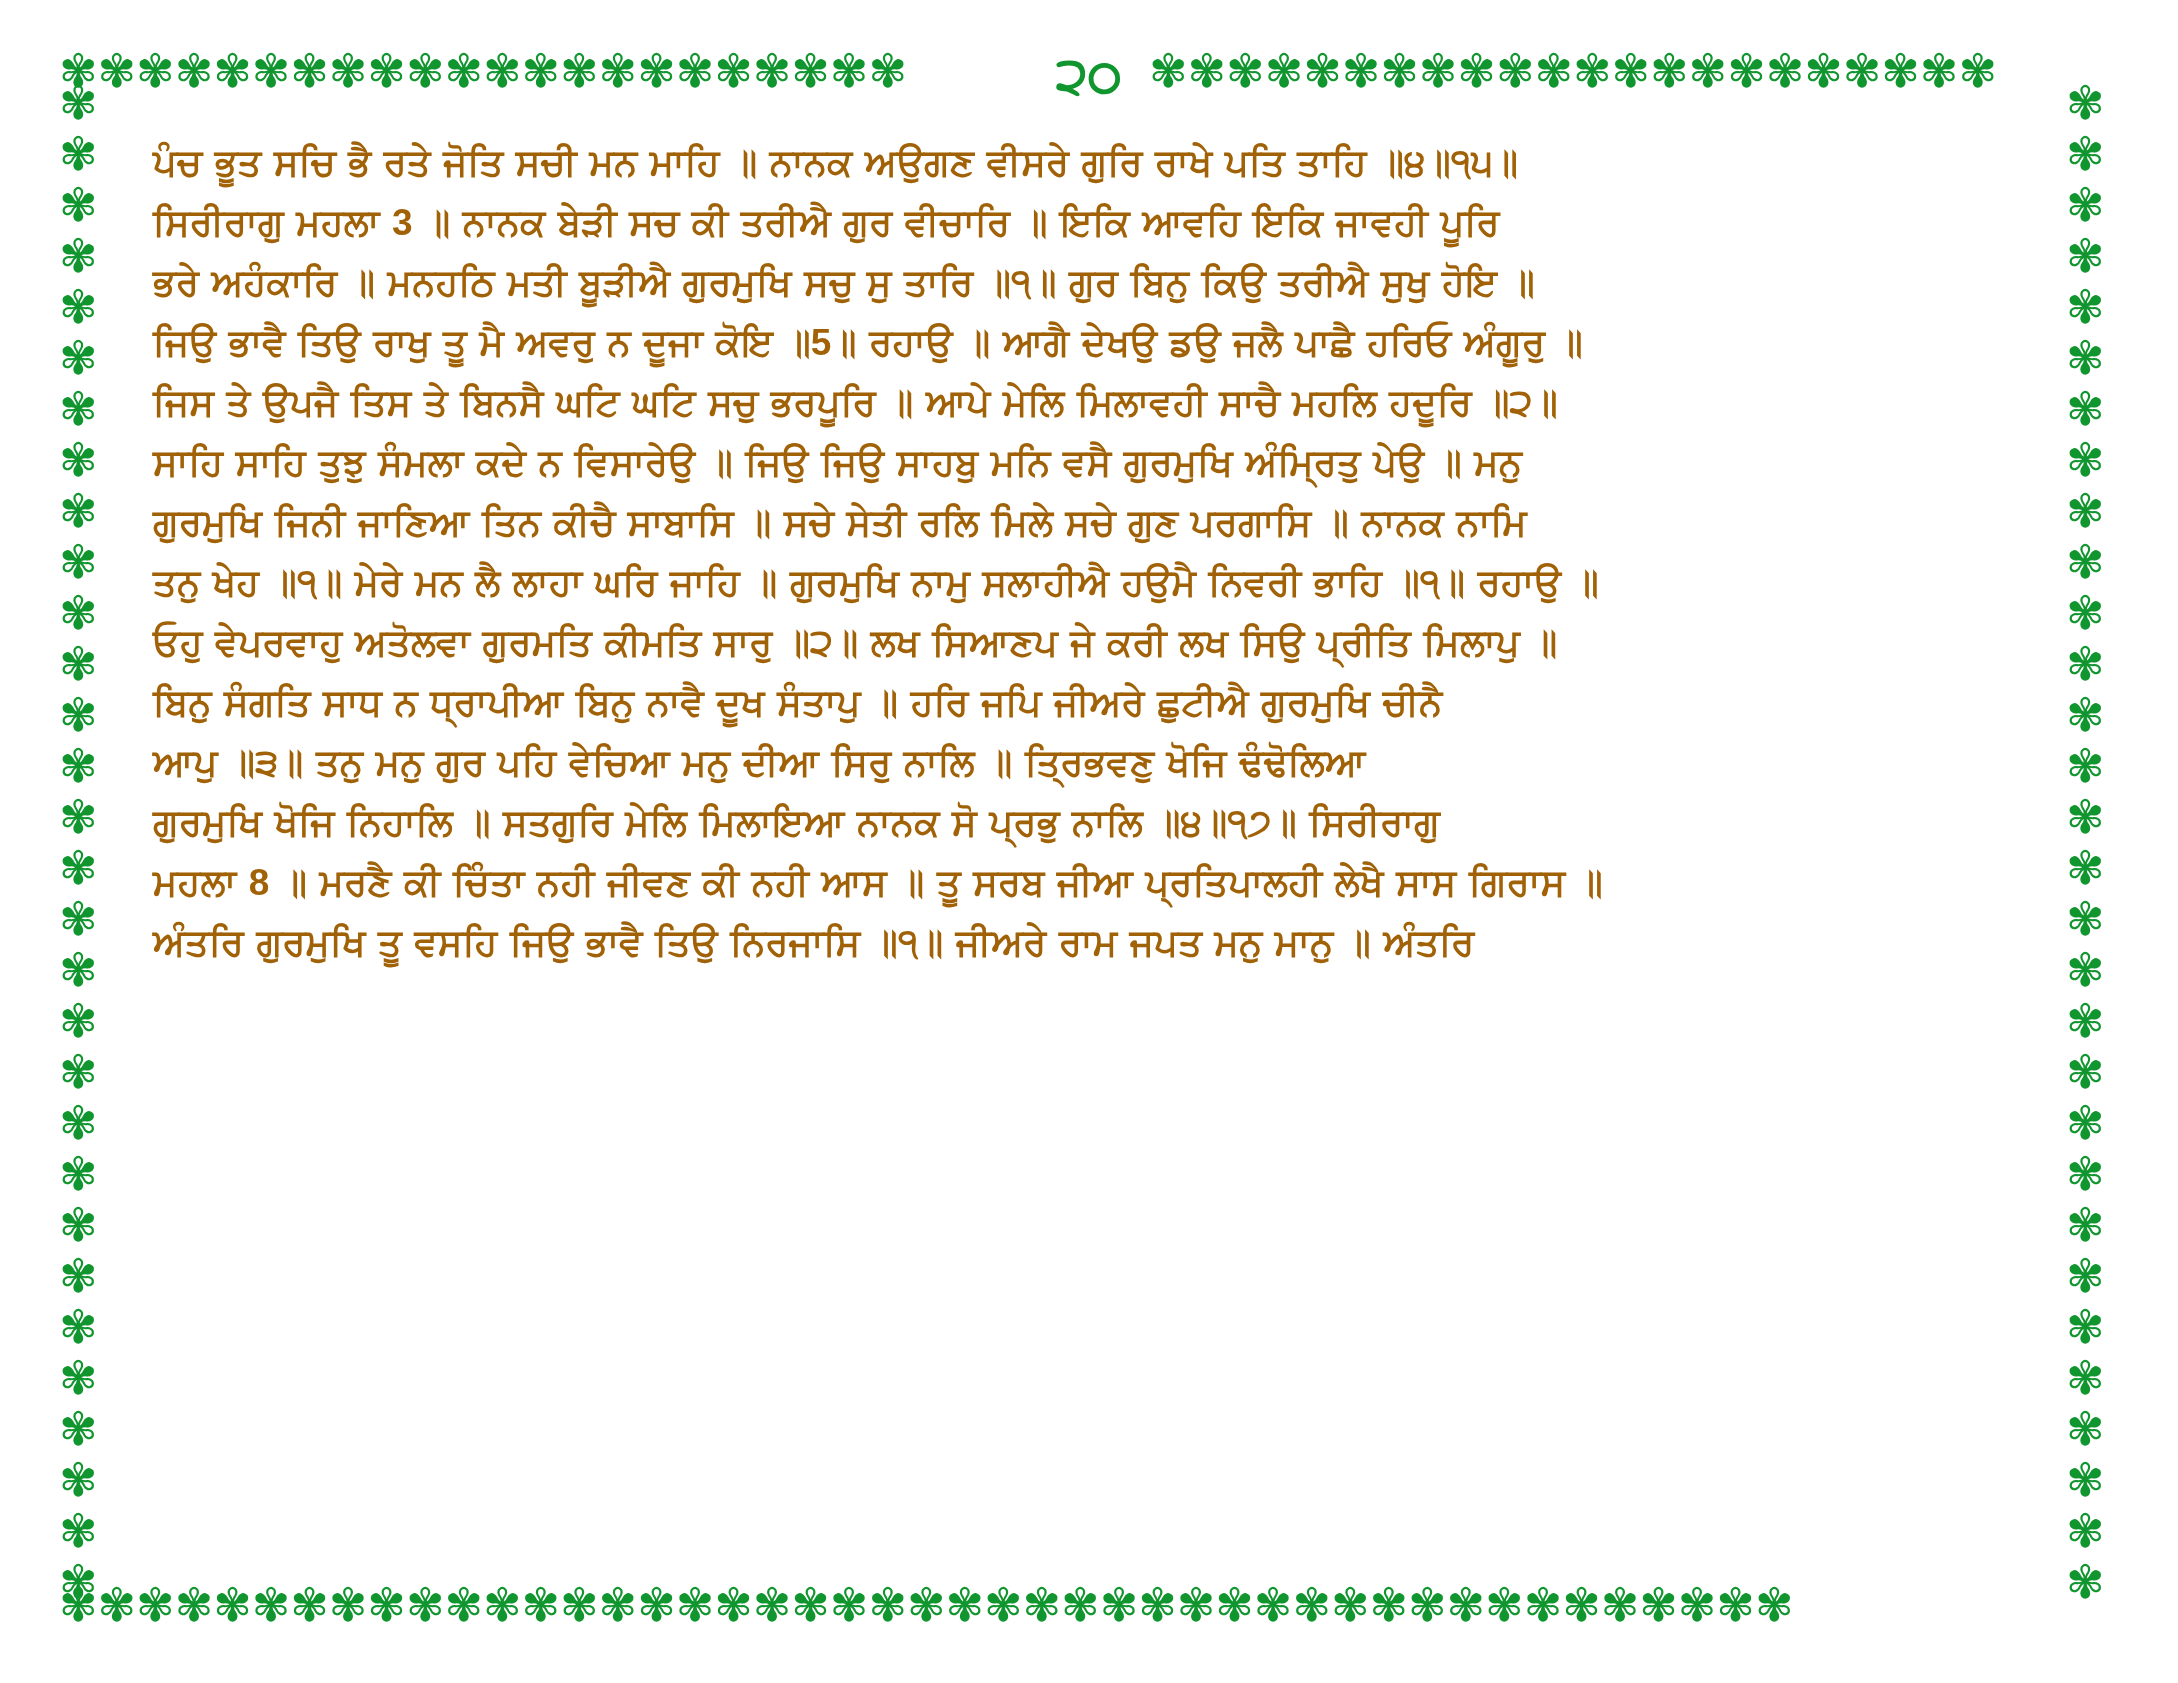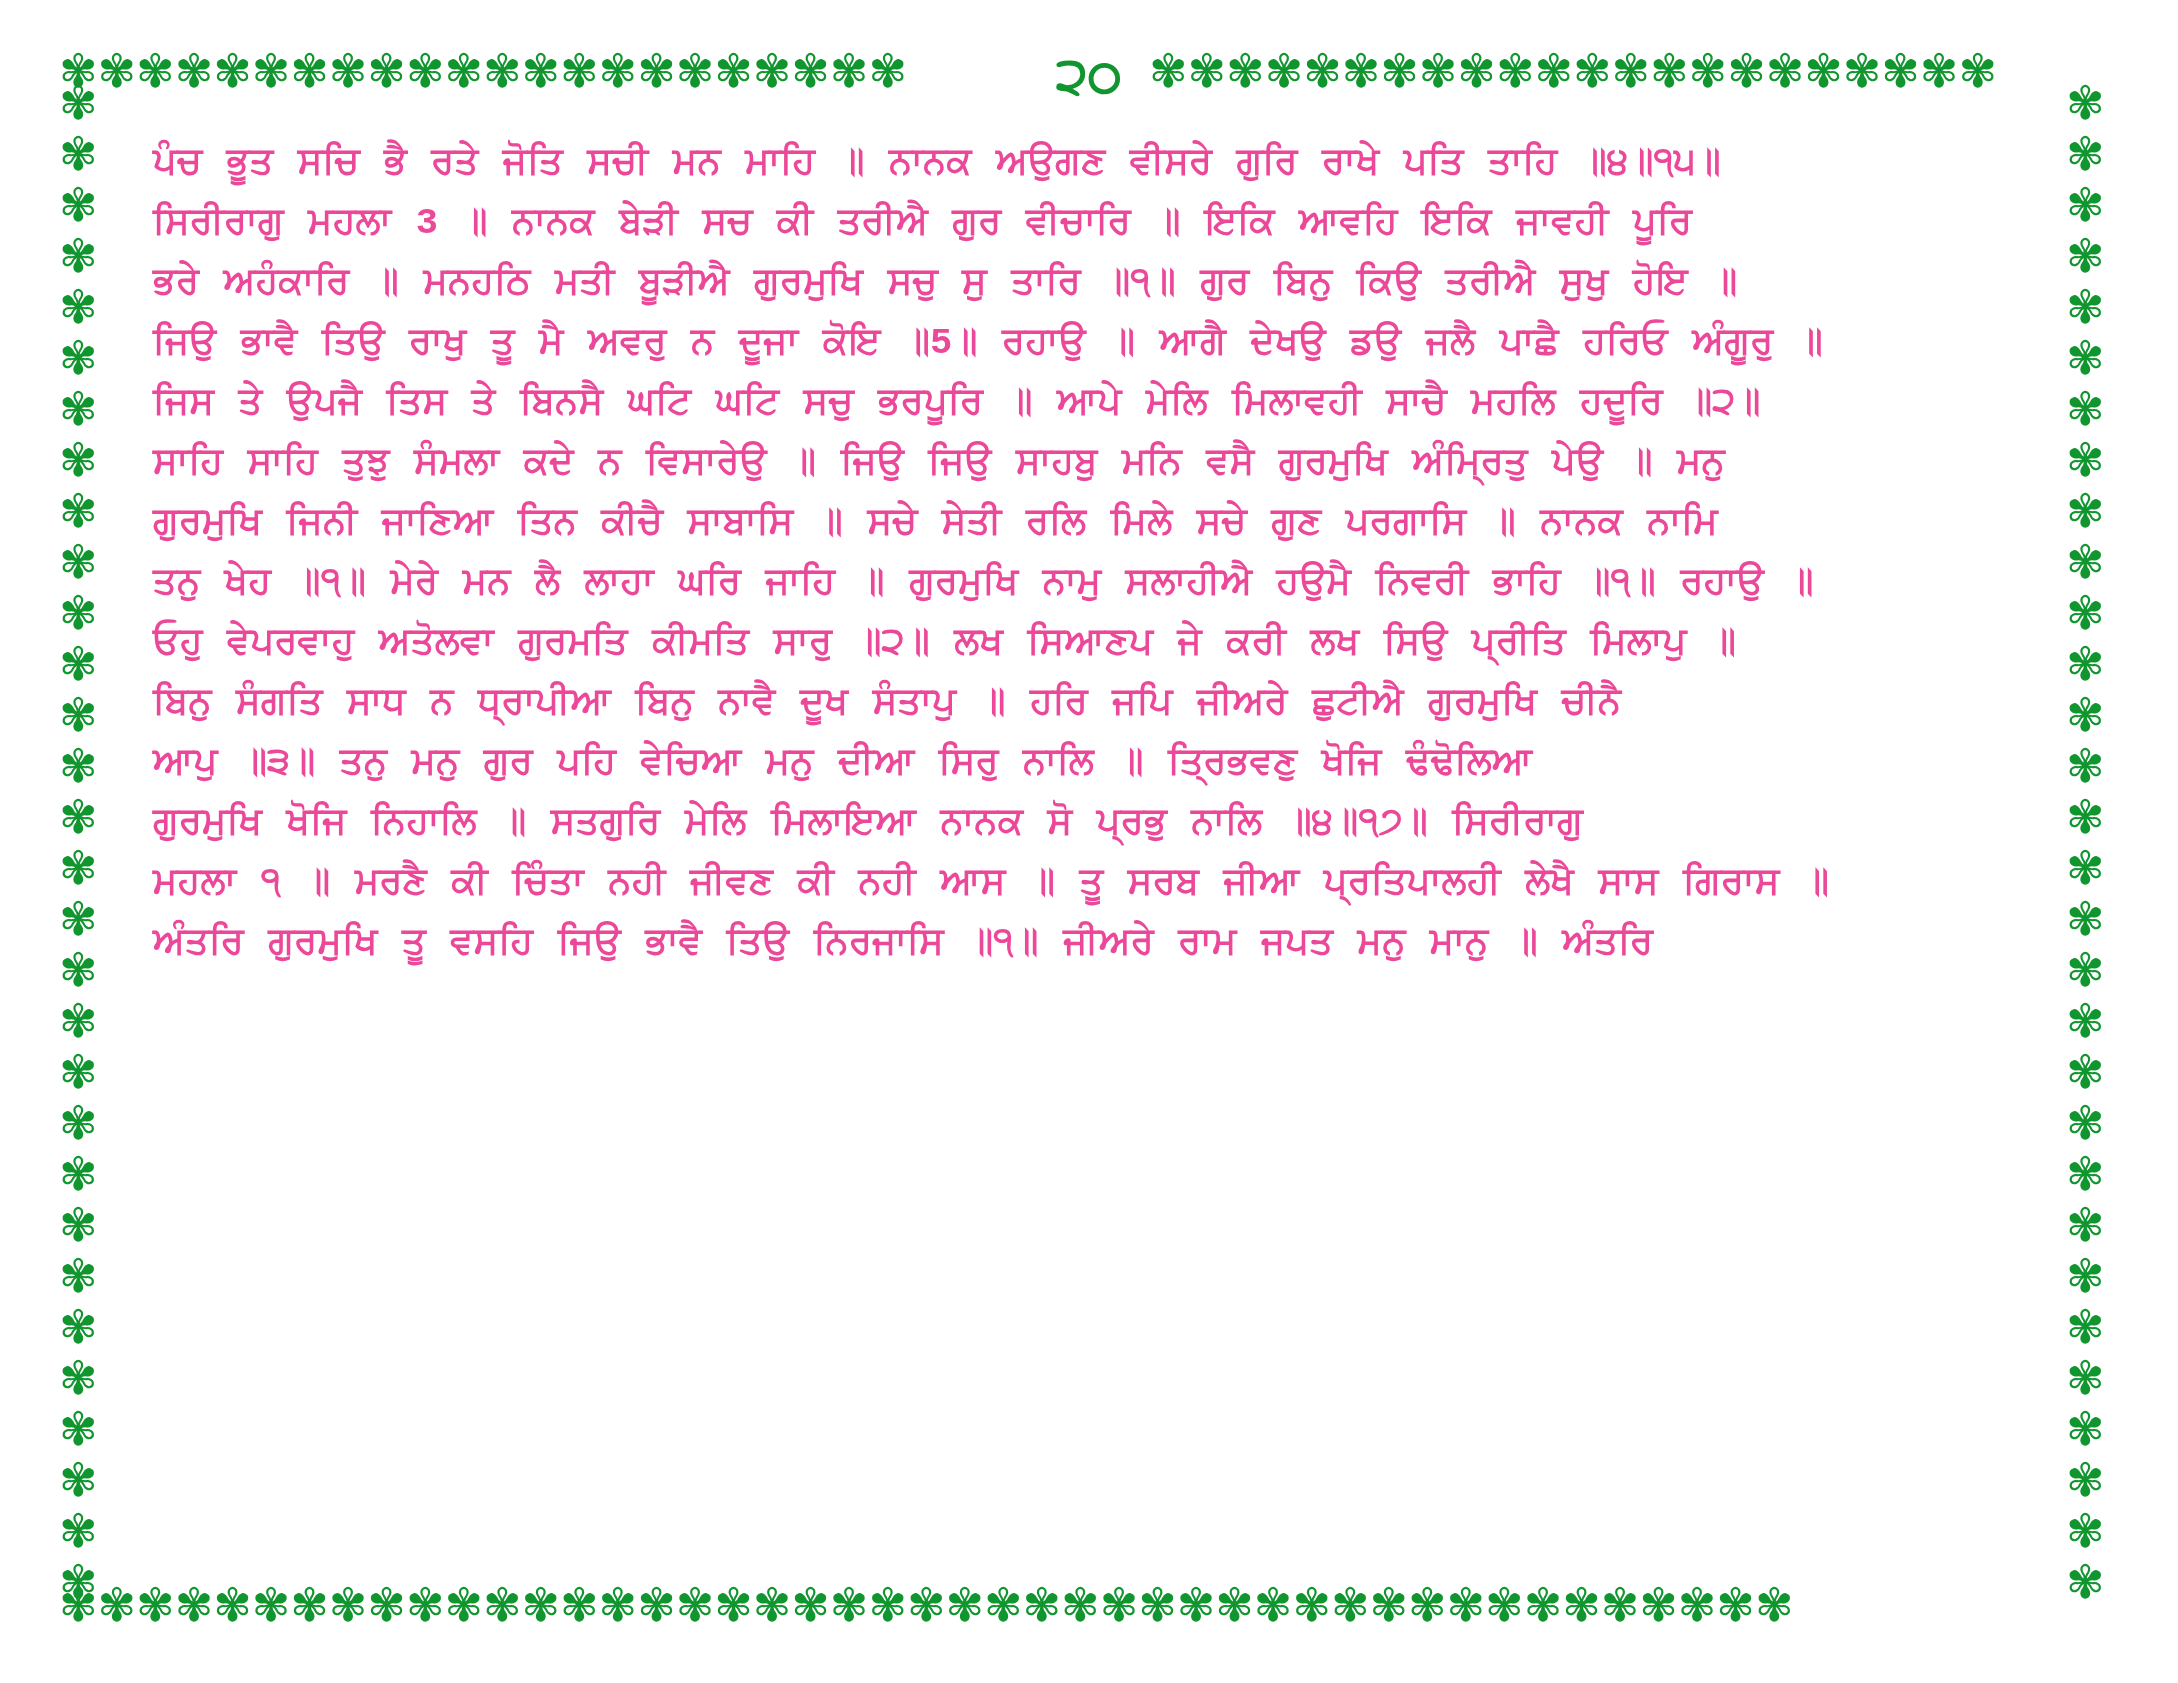--- a/index.html
+++ b/index.html
@@ -108,22 +108,22 @@
     bottom: 117px;
     background: #ffffff;
     box-sizing: border-box;
   }
 
   .scripture-body {
     position: absolute;
     left: 28px;
     right: 28px;
     top: 16px;
-    color: #ec4899;
-    font-family: Liberation Mono, monospace;
+    color: #a16207;
+    font-family: Liberation Sans, sans-serif;
     font-size: 37px;
     line-height: 60px;
     text-align: justify;
     text-align-last: left;
     word-spacing: 2px;
     font-weight: 600;
     letter-spacing: 0.2px;
   }
   .scripture-body .ln {
     display: block;
@@ -186,21 +186,21 @@
       <span class="ln stretch">
           <span>ਬਿਨੁ ਸੰਗਤਿ ਸਾਧ ਨ ਧ੍ਰਾਪੀਆ ਬਿਨੁ ਨਾਵੈ ਦੂਖ ਸੰਤਾਪੁ ॥ ਹਰਿ ਜਪਿ ਜੀਅਰੇ ਛੁਟੀਐ ਗੁਰਮੁਖਿ ਚੀਨੈ</span>
         </span>
       <span class="ln stretch">
           <span>ਆਪੁ ॥੩॥ ਤਨੁ ਮਨੁ ਗੁਰ ਪਹਿ ਵੇਚਿਆ ਮਨੁ ਦੀਆ ਸਿਰੁ ਨਾਲਿ ॥ ਤ੍ਰਿਭਵਣੁ ਖੋਜਿ ਢੰਢੋਲਿਆ</span>
         </span>
       <span class="ln stretch">
           <span>ਗੁਰਮੁਖਿ ਖੋਜਿ ਨਿਹਾਲਿ ॥ ਸਤਗੁਰਿ ਮੇਲਿ ਮਿਲਾਇਆ ਨਾਨਕ ਸੋ ਪ੍ਰਭੁ ਨਾਲਿ ॥੪॥੧੭॥ ਸਿਰੀਰਾਗੁ</span>
         </span>
       <span class="ln stretch">
-          <span>ਮਹਲਾ ੧ ॥ ਮਰਣੈ ਕੀ ਚਿੰਤਾ ਨਹੀ ਜੀਵਣ ਕੀ ਨਹੀ ਆਸ ॥ ਤੂ ਸਰਬ ਜੀਆ ਪ੍ਰਤਿਪਾਲਹੀ ਲੇਖੈ ਸਾਸ ਗਿਰਾਸ ॥</span>
+          <span>ਮਹਲਾ 8 ॥ ਮਰਣੈ ਕੀ ਚਿੰਤਾ ਨਹੀ ਜੀਵਣ ਕੀ ਨਹੀ ਆਸ ॥ ਤੂ ਸਰਬ ਜੀਆ ਪ੍ਰਤਿਪਾਲਹੀ ਲੇਖੈ ਸਾਸ ਗਿਰਾਸ ॥</span>
         </span>
       <span class="ln stretch">
           <span>ਅੰਤਰਿ ਗੁਰਮੁਖਿ ਤੂ ਵਸਹਿ ਜਿਉ ਭਾਵੈ ਤਿਉ ਨਿਰਜਾਸਿ ॥੧॥ ਜੀਅਰੇ ਰਾਮ ਜਪਤ ਮਨੁ ਮਾਨੁ ॥ ਅੰਤਰਿ</span>
         </span>
     </div>
   </div>
 
 </div>
 
 

